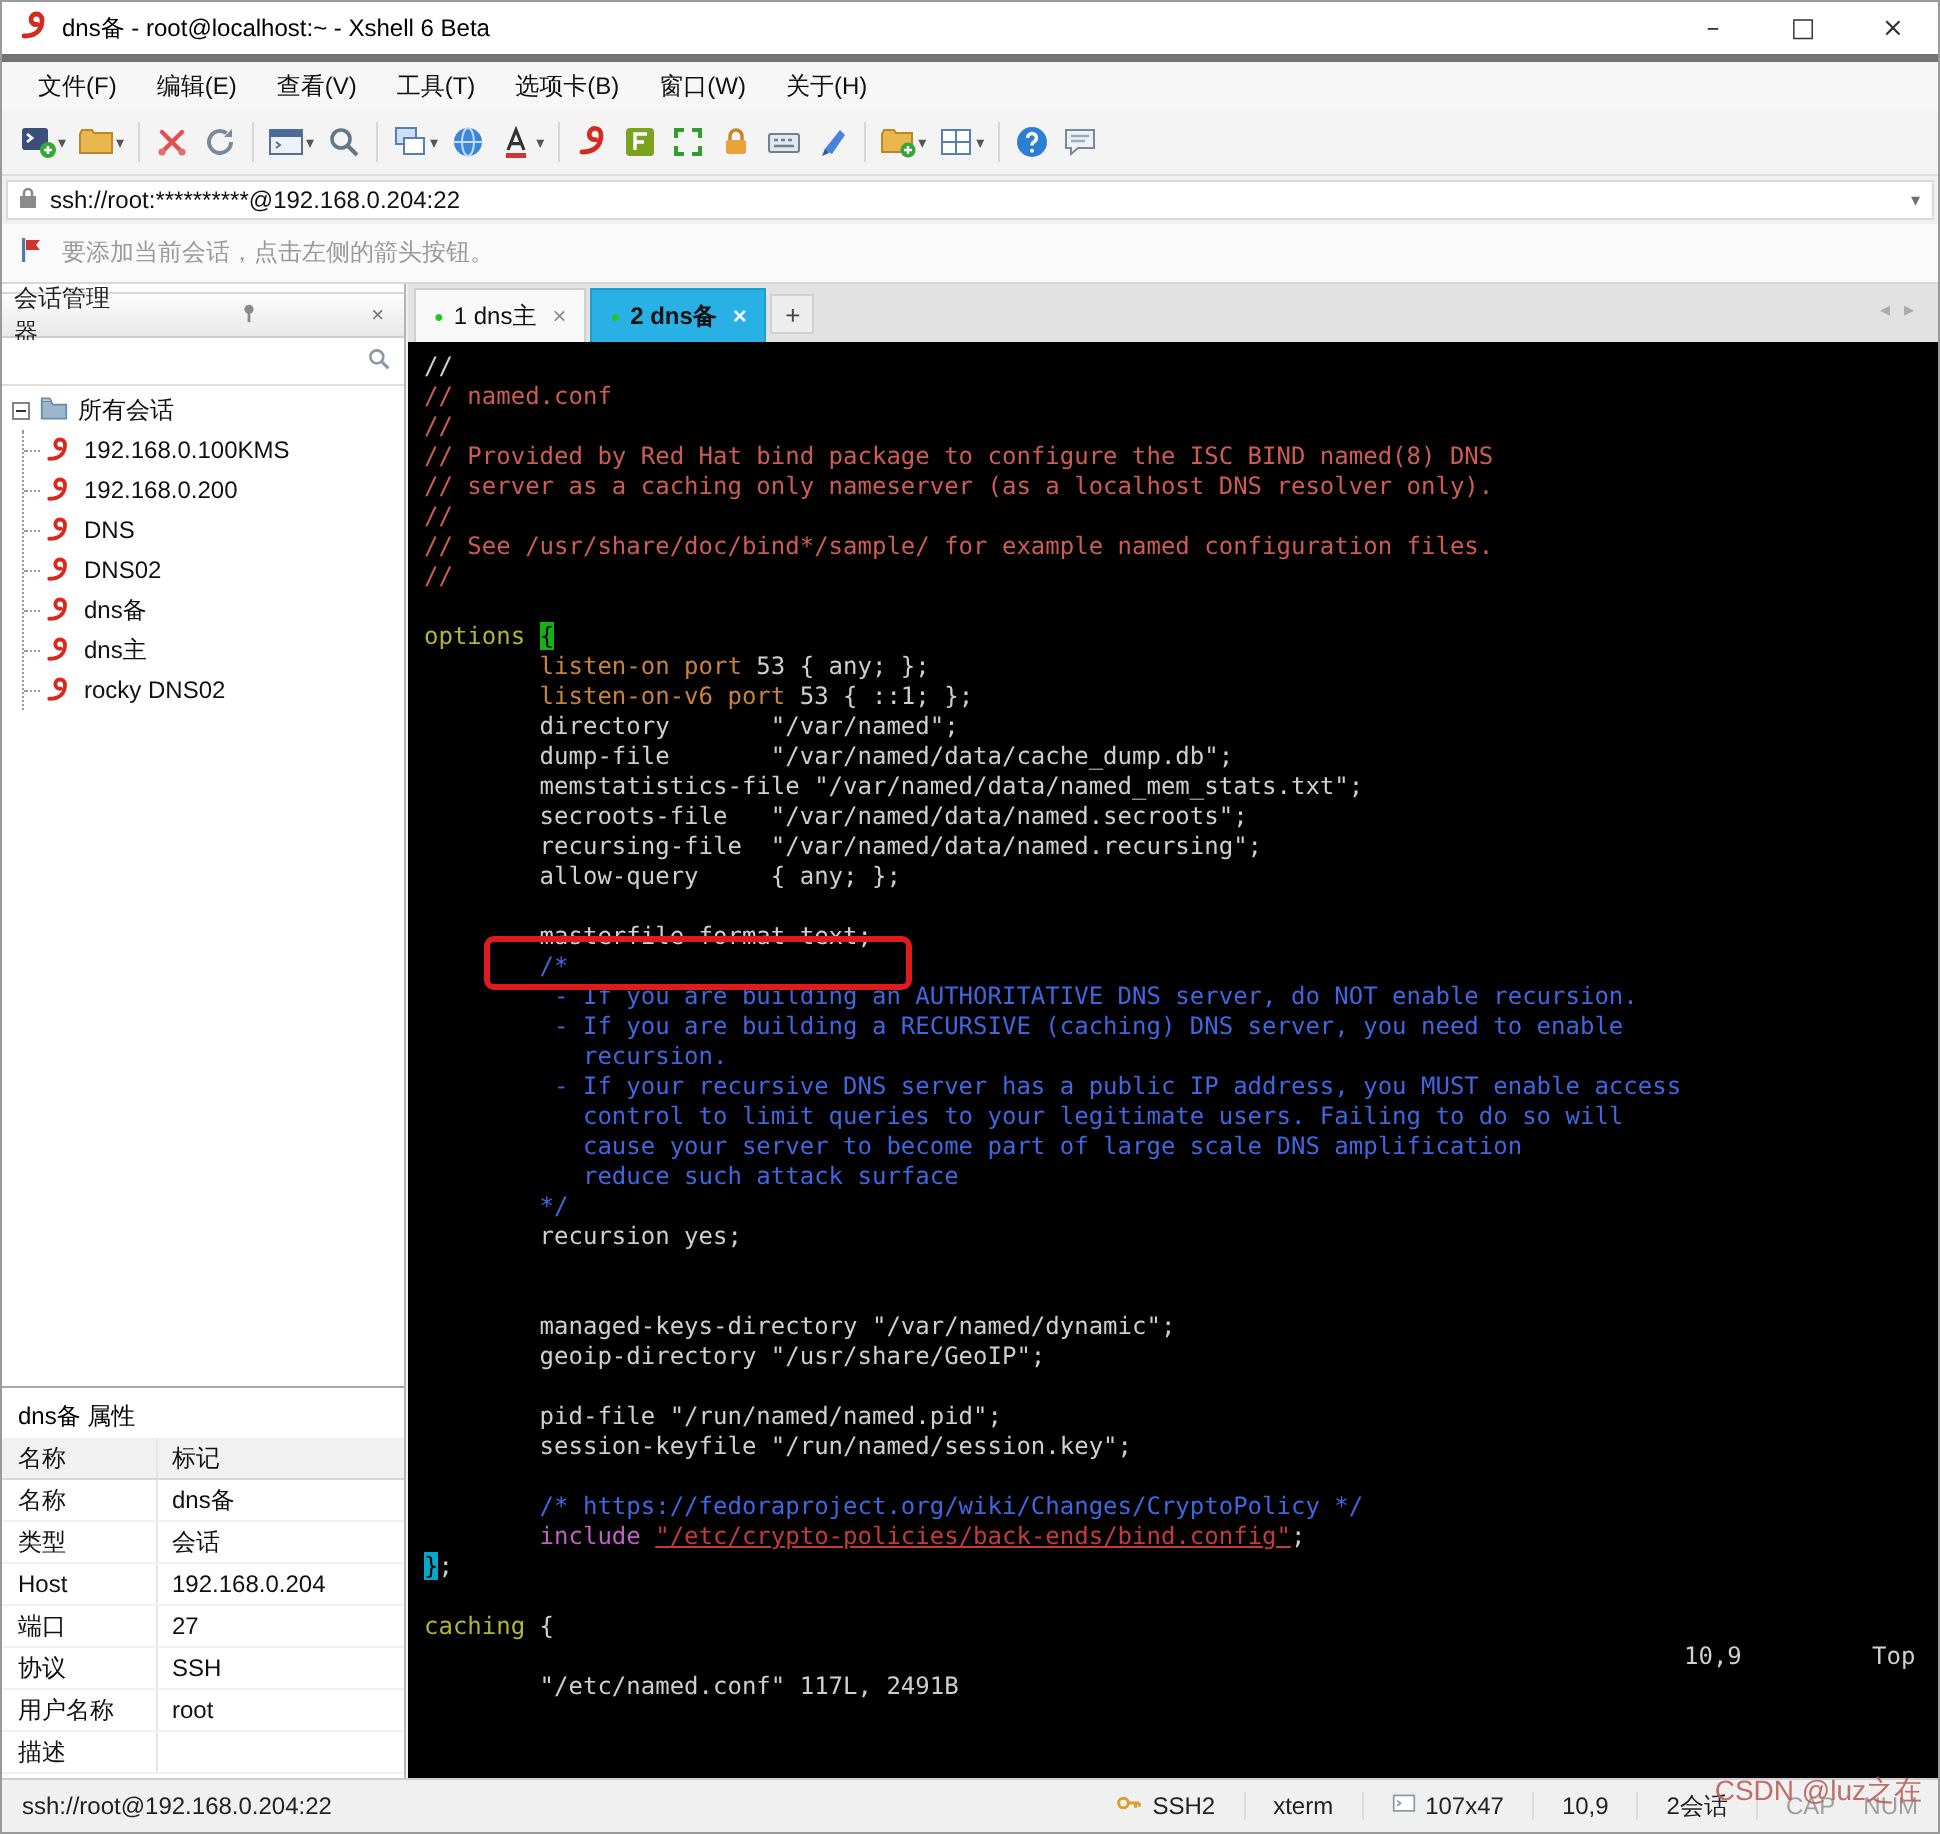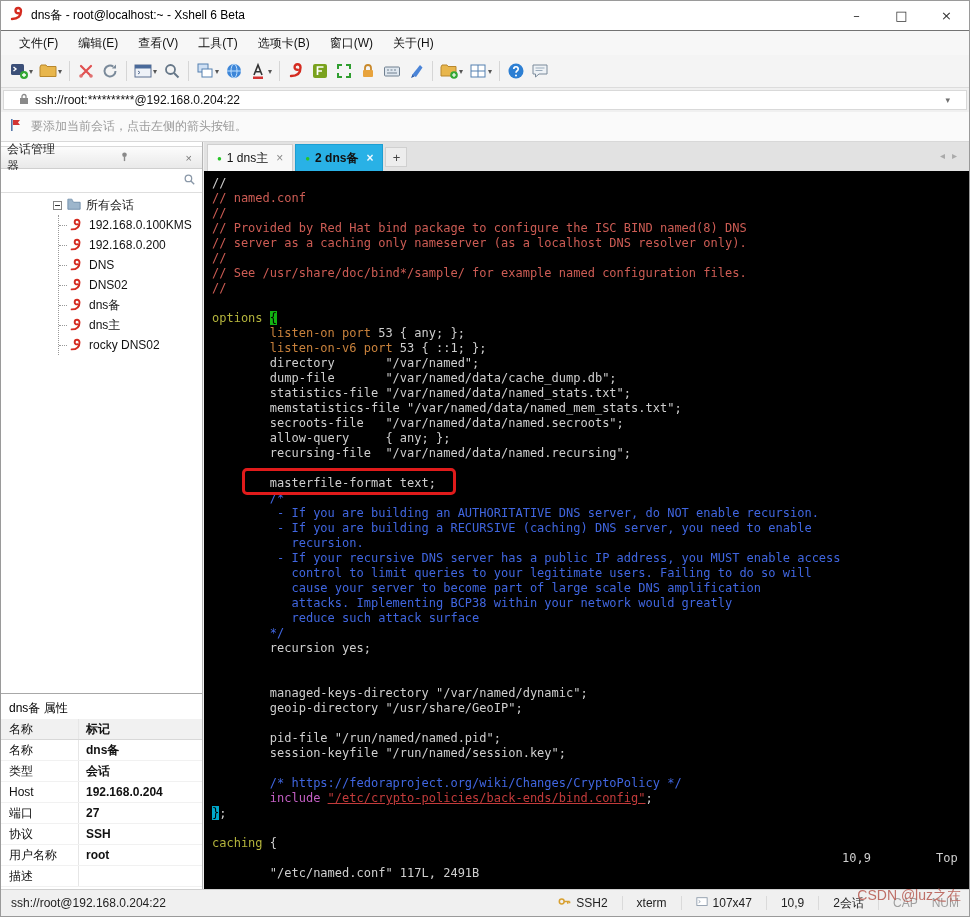--- a/index.html
+++ b/index.html
@@ -8,76 +8,76 @@
     position: relative;
     font-family: "Liberation Sans", "DejaVu Sans", sans-serif;
     font-size: 12px;
     color: #111;
     background: #f0f0f0;
     border: 1px solid #9a9a9a;
     overflow: hidden;
   }
   
   #titlebar { position:absolute; top:0; left:0; right:0; height:30px; background:#ffffff;
-              display:flex; align-items:center; padding-left:8px; border-bottom:1px solid #737373; }
+              display:flex; align-items:center; padding-left:8px; border-bottom:4px solid #737373; }
   #titlebar .title { margin-left:6px; font-size:12px; color:#000; }
   #titlebar .spacer { flex:1; }
   .winbtn { width:45px; height:29px; display:flex; align-items:center; justify-content:center;
             font-size:13px; color:#333; font-family:"DejaVu Sans", sans-serif; }
   
   #menubar { position:absolute; top:30px; left:0; right:0; height:24px; background:#f7f7f7;
              display:flex; align-items:center; padding-left:8px; }
   .menu-item { padding:3px 10px; font-size:12px; color:#111; }
   
   #toolbar { position:absolute; top:54px; left:0; right:0; height:33px; background:#f4f4f4;
              border-bottom:1px solid #dcdcdc; display:flex; align-items:center; padding:0 6px; }
   .tbi { height:26px; display:flex; align-items:center; padding:0 2px; margin:0 1px; }
   .tbi svg { width:18px; height:18px; }
   .tbi .dd { font-size:8px; color:#555; margin-left:1px; }
   .tbsep { width:1px; height:20px; background:#d6d6d6; margin:0 4px; }
   
   #addressrow { position:absolute; top:87px; left:0; right:0; height:24px; background:#f0f0f0; padding:2px 2px; }
   #addressfield { height:20px; background:#fff; border:1px solid #d9d9d9; display:flex;
-                  align-items:center; padding:0 14px; font-size:12px; }
+                  align-items:center; padding:0 4px; font-size:12px; }
   #addressfield .addr { margin-left:5px; flex:1; color:#111; }
   #addressfield .dd { color:#707070; font-size:9px; padding-right:2px; }
   
   #hintbar { position:absolute; top:111px; left:0; right:0; height:30px; background:#fafafa;
              border-bottom:1px solid #d8d8d8; display:flex; align-items:center; padding-left:8px;text-align:center; }
   #hintbar .hint { margin-left:8px; color:#9a9a9a; font-size:12px; }
   
   #main { position:absolute; top:141px; bottom:27px; left:0; right:0; }
   
   #sidebar { position:absolute; left:0; top:0; width:202px; bottom:0; background:#fff;
              border-right:1px solid #b5b5b5; }
   #sm-header { position:absolute; top:4px; left:0; right:0; height:23px;
                background:linear-gradient(#fcfcfc,#e9e9e9); border-top:1px solid #d9d9d9;
                border-bottom:1px solid #cfcfcf; display:flex; align-items:center; padding:0 6px;gap:48px; }
   #sm-header .hlabel { flex:1; font-size:12px; color:#222; }
   #sm-header .hicon { color:#777; font-size:11px; padding:0 4px; }
   #sm-search { position:absolute; top:28px; left:0; right:0; height:23px; background:#fff;
                border-bottom:1px solid #dedede; display:flex; align-items:center; padding:0 6px; }
   #sm-search input { flex:1; border:none; outline:none; font-size:12px; height:18px;
                      font-family:"Liberation Sans","DejaVu Sans",sans-serif; }
-  #sm-tree { position:absolute; top:53px; left:0; right:0; bottom:200px; overflow:hidden;padding-left:47px; }
+  #sm-tree { position:absolute; top:53px; left:0; right:0; bottom:200px; overflow:hidden; }
   .tree-root-row { height:20px; display:flex; align-items:center; padding-left:5px; }
   .expander { width:9px; height:9px; border:1px solid #848484; background:#fff; position:relative; margin-right:5px; }
   .expander::after { content:""; position:absolute; left:1px; right:1px; top:3px; border-top:1px solid #333; }
   .tree-root-row .flabel { margin-left:5px; font-size:12px; }
   .tree-children { margin-left:10px; border-left:1px dotted #9a9a9a; }
   .tree-row { height:20px; display:flex; align-items:center; position:relative; padding-left:10px; }
   .tree-row::before { content:""; position:absolute; left:0; top:10px; width:8px; border-top:1px dotted #9a9a9a; }
   .tree-row .sicon svg { width:14px; height:14px; display:block; }
   .tree-row .slabel { margin-left:6px; font-size:12px; }
   
   #props { position:absolute; left:0; right:0; top:551px; bottom:0; background:#fff; border-top:1px solid #a8a8a8; }
   #props-title { height:25px; padding:6px 0 0 8px; font-size:12px; color:#000; }
   .prow { display:flex; height:21px; align-items:center; font-size:12px; border-bottom:1px solid #f1f1f1; }
   .prow .c1 { width:78px; padding-left:8px; border-right:1px solid #e6e6e6; height:100%; display:flex; align-items:center; }
-  .prow .c2 { padding-left:7px;font-weight:bold; }
+  .prow .c2 { padding-left:7px; }
   .phead { background:#f1f1f1; border-bottom:1px solid #d8d8d8; }
   
   #rightpane { position:absolute; left:203px; top:0; right:0; bottom:0; }
   #tabbar { position:absolute; top:0; left:0; right:0; height:29px; background:#e2e2e2; display:flex;
             align-items:stretch; padding-left:3px; }
   .tab { display:flex; align-items:center; gap:5px; padding:0 9px; font-size:12px; background:#f8f8f8;
          border:1px solid #cfcfcf; border-bottom:none; margin-right:2px; margin-top:2px; color:#111; }
   .tab .dot { color:#27c427; font-size:8px; }
   .tab .close { color:#8a8a8a; font-size:12px; margin-left:3px; }
   .tab.active { background:#29b1e6; border-color:#1d9ed2; font-weight:bold; }
@@ -442,35 +442,33 @@
           <div class="tline"><span class="c-cmt">// server as a caching only nameserver (as a localhost DNS resolver only).</span></div>
           <div class="tline"><span class="c-cmt">//</span></div>
           <div class="tline"><span class="c-cmt">// See /usr/share/doc/bind*/sample/ for example named configuration files.</span></div>
           <div class="tline"><span class="c-cmt">//</span></div>
           <div class="tline"> </div>
           <div class="tline"><span class="c-kw">options</span><span class="c-def"> </span><span class="c-cursor">{</span></div>
           <div class="tline"><span class="c-def">        </span><span class="c-opt">listen-on port</span><span class="c-def"> 53 { any; };</span></div>
           <div class="tline"><span class="c-def">        </span><span class="c-opt">listen-on-v6 port</span><span class="c-def"> 53 { ::1; };</span></div>
           <div class="tline"><span class="c-def">        directory       "/var/named";</span></div>
           <div class="tline"><span class="c-def">        dump-file       "/var/named/data/cache_dump.db";</span></div>
-          <div class="tline"><span class="c-def">        statistics-file "/var/named/data/named_stats.txt";</span></div>
           <div class="tline"><span class="c-def">        memstatistics-file "/var/named/data/named_mem_stats.txt";</span></div>
           <div class="tline"><span class="c-def">        secroots-file   "/var/named/data/named.secroots";</span></div>
+          <div class="tline"><span class="c-def">        recursing-file  "/var/named/data/named.recursing";</span></div>
           <div class="tline"><span class="c-def">        allow-query     { any; };</span></div>
-          <div class="tline"><span class="c-def">        recursing-file  "/var/named/data/named.recursing";</span></div>
           <div class="tline"> </div>
           <div class="tline"><span class="c-def">        masterfile-format text;</span></div>
           <div class="tline"><span class="c-blue">        /*</span></div>
           <div class="tline"><span class="c-blue">         - If you are building an AUTHORITATIVE DNS server, do NOT enable recursion.</span></div>
           <div class="tline"><span class="c-blue">         - If you are building a RECURSIVE (caching) DNS server, you need to enable</span></div>
           <div class="tline"><span class="c-blue">           recursion.</span></div>
           <div class="tline"><span class="c-blue">         - If your recursive DNS server has a public IP address, you MUST enable access</span></div>
           <div class="tline"><span class="c-blue">           control to limit queries to your legitimate users. Failing to do so will</span></div>
           <div class="tline"><span class="c-blue">           cause your server to become part of large scale DNS amplification</span></div>
-          <div class="tline"><span class="c-blue">           attacks. Implementing BCP38 within your network would greatly</span></div>
           <div class="tline"><span class="c-blue">           reduce such attack surface</span></div>
           <div class="tline"><span class="c-blue">        */</span></div>
           <div class="tline"><span class="c-def">        recursion yes;</span></div>
           <div class="tline"> </div>
           <div class="tline"> </div>
           <div class="tline"><span class="c-def">        managed-keys-directory "/var/named/dynamic";</span></div>
           <div class="tline"><span class="c-def">        geoip-directory "/usr/share/GeoIP";</span></div>
           <div class="tline"> </div>
           <div class="tline"><span class="c-def">        pid-file "/run/named/named.pid";</span></div>
           <div class="tline"><span class="c-def">        session-keyfile "/run/named/session.key";</span></div>

